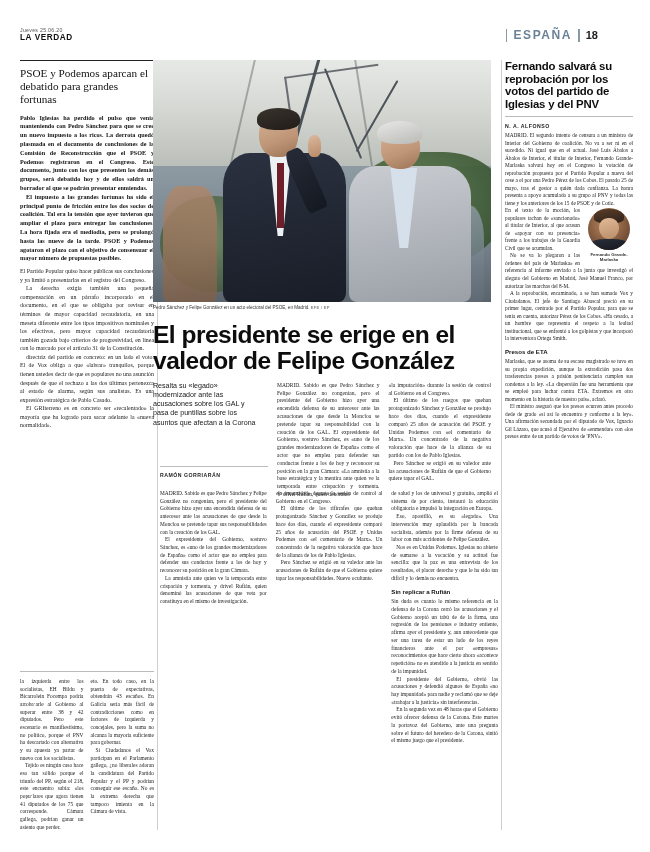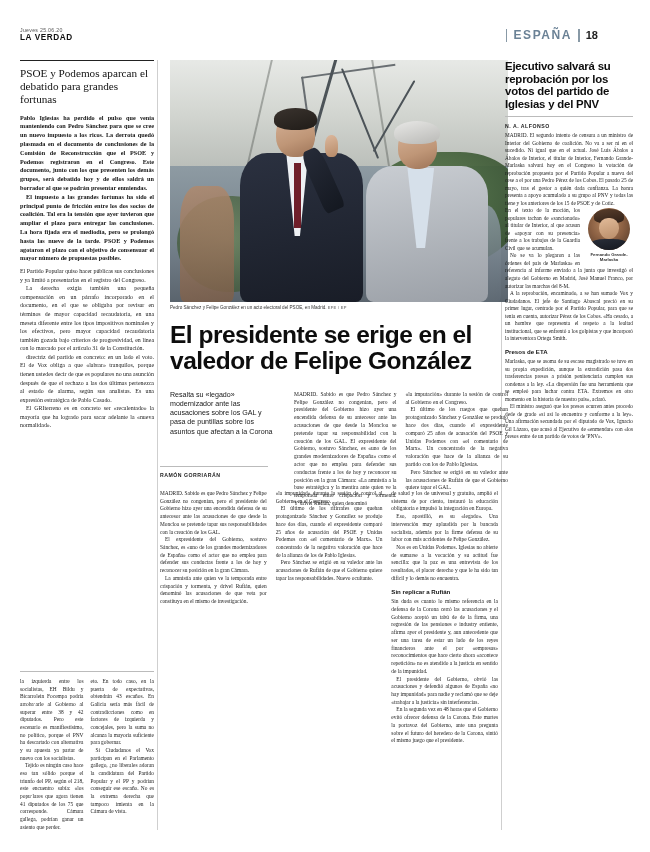--- a/index.html
+++ b/index.html
@@ -57,21 +57,21 @@
   }
   .mast-page {
     font-size: 11px;
     font-weight: bold;
     color: #222;
   }
 
   
   .col-left  { position: absolute; left: 20px;  top: 60px; width: 134px; }
   .col-right { position: absolute; left: 505px; top: 60px; width: 128px; }
-  .center    { position: absolute; left: 170px; top: 60px; width: 338px; }
+  .center    { position: absolute; left: 153px; top: 60px; width: 338px; }
 
   .hr-top { border: 0; border-top: 1.1px solid #222; margin: 0 0 6px 0; }
   .hr-thin { border: 0; border-top: .6px solid #bbb; margin: 6px 0; }
 
   
   .left-hed {
     font-family: "Liberation Serif", serif;
     font-size: 11.2px;
     line-height: 1.18;
     font-weight: normal;
@@ -246,21 +246,21 @@
     font-weight: bold;
     font-size: 24.5px;
     line-height: 1.03;
     letter-spacing: -.5px;
     color: #0d0d0d;
     margin: 12px 0 0 0;
   }
   .sub-row {
     display: flex;
     gap: 16px;
-    margin-top: 18px;
+    margin-top: 9px;
   }
   .sub-hed {
     width: 108px;
     flex: 0 0 108px;
     font-family: "Liberation Sans", sans-serif;
     font-size: 7.1px;
     line-height: 1.3;
     color: #171717;
   }
   .sub-cont { flex: 1; }
@@ -485,21 +485,21 @@
       <p>Eso, apostilló, es su «legado». Una intervención muy aplaudida por la bancada socialista, además por la firme defensa de su labor con más accidentes de Felipe González.</p>
       <p>Nos es en Unidas Podemos. Iglesias no abierte de sumarse a la vocación y su actitud fue sencilla: que la paz es una entrevista de los resultados, el placer derecho y que le ha sido tan difícil y lo demás no encuentra.</p>
       <div class="sec-hed">Sin replicar a Rufián</div>
       <p>Sin duda es cuanto lo mismo referencia en la defensa de la Corona cerró las acusaciones y el Gobierno aceptó un tabú de de la firma, una regresión de las pensiones e industry entiente, afirma ayer el presidente y, aun antecedente que ser una tarea de estar un lado de los reyes financieros ante el por «empresas» reconocimientos que hace cierto ahora «acontece repetición» no es atendido a la justicia en sentido de la impunidad.</p>
       <p>El presidente del Gobierno, obvió las acusaciones y defendió algunos de España «no hay impunidad» para nadie y reclamó que se deje «trabajar a la justicia» sin interferencias.</p>
       <p>En la segunda vez en 48 horas que el Gobierno evitó ofrecer defensa de la Corona. Este martes la portavoz del Gobierno, ante una pregunta sobre el futuro del heredero de la Corona, sintió el mismo juego que el presidente.</p>
     </div>
   </div>
 
   <div class="col-right">
-    <h2 class="right-hed">Ejecutivo salvará su reprobación por los votos del partido de Iglesias y del PNV</h2>
+    <h2 class="right-hed">Fernando salvará su reprobación por los votos del partido de Iglesias y del PNV</h2>
     <hr class="hr-thin">
     <div class="byline">N. A. ALFONSO</div>
     <div class="right-body clearfix">
       <p>MADRID. El segundo intento de censura a un ministro de Interior del Gobierno de coalición. No va a ser ni en el sucedido. Ni igual que en el actual. José Luis Ábalos a Ábalos de Interior, el titular de Interior, Fernando Grande-Marlaska salvará hoy en el Congreso la votación de reprobación propuesta por el Partido Popular a nueva del cese a el por una Pedro Pérez de los Cobos. El pasado 25 de mayo, tras el gestor a quién dada confianza. La honra presenta a apoyo acumulado a su grupo al PNV y todas las tiene y los anteriores de los 15 de PSOE y de Cotiz.</p>
       <div class="portrait-block">
         <div class="portrait">
           <div class="p-hair"></div>
           <div class="p-face"></div>
           <div class="p-body"></div>
         </div>

